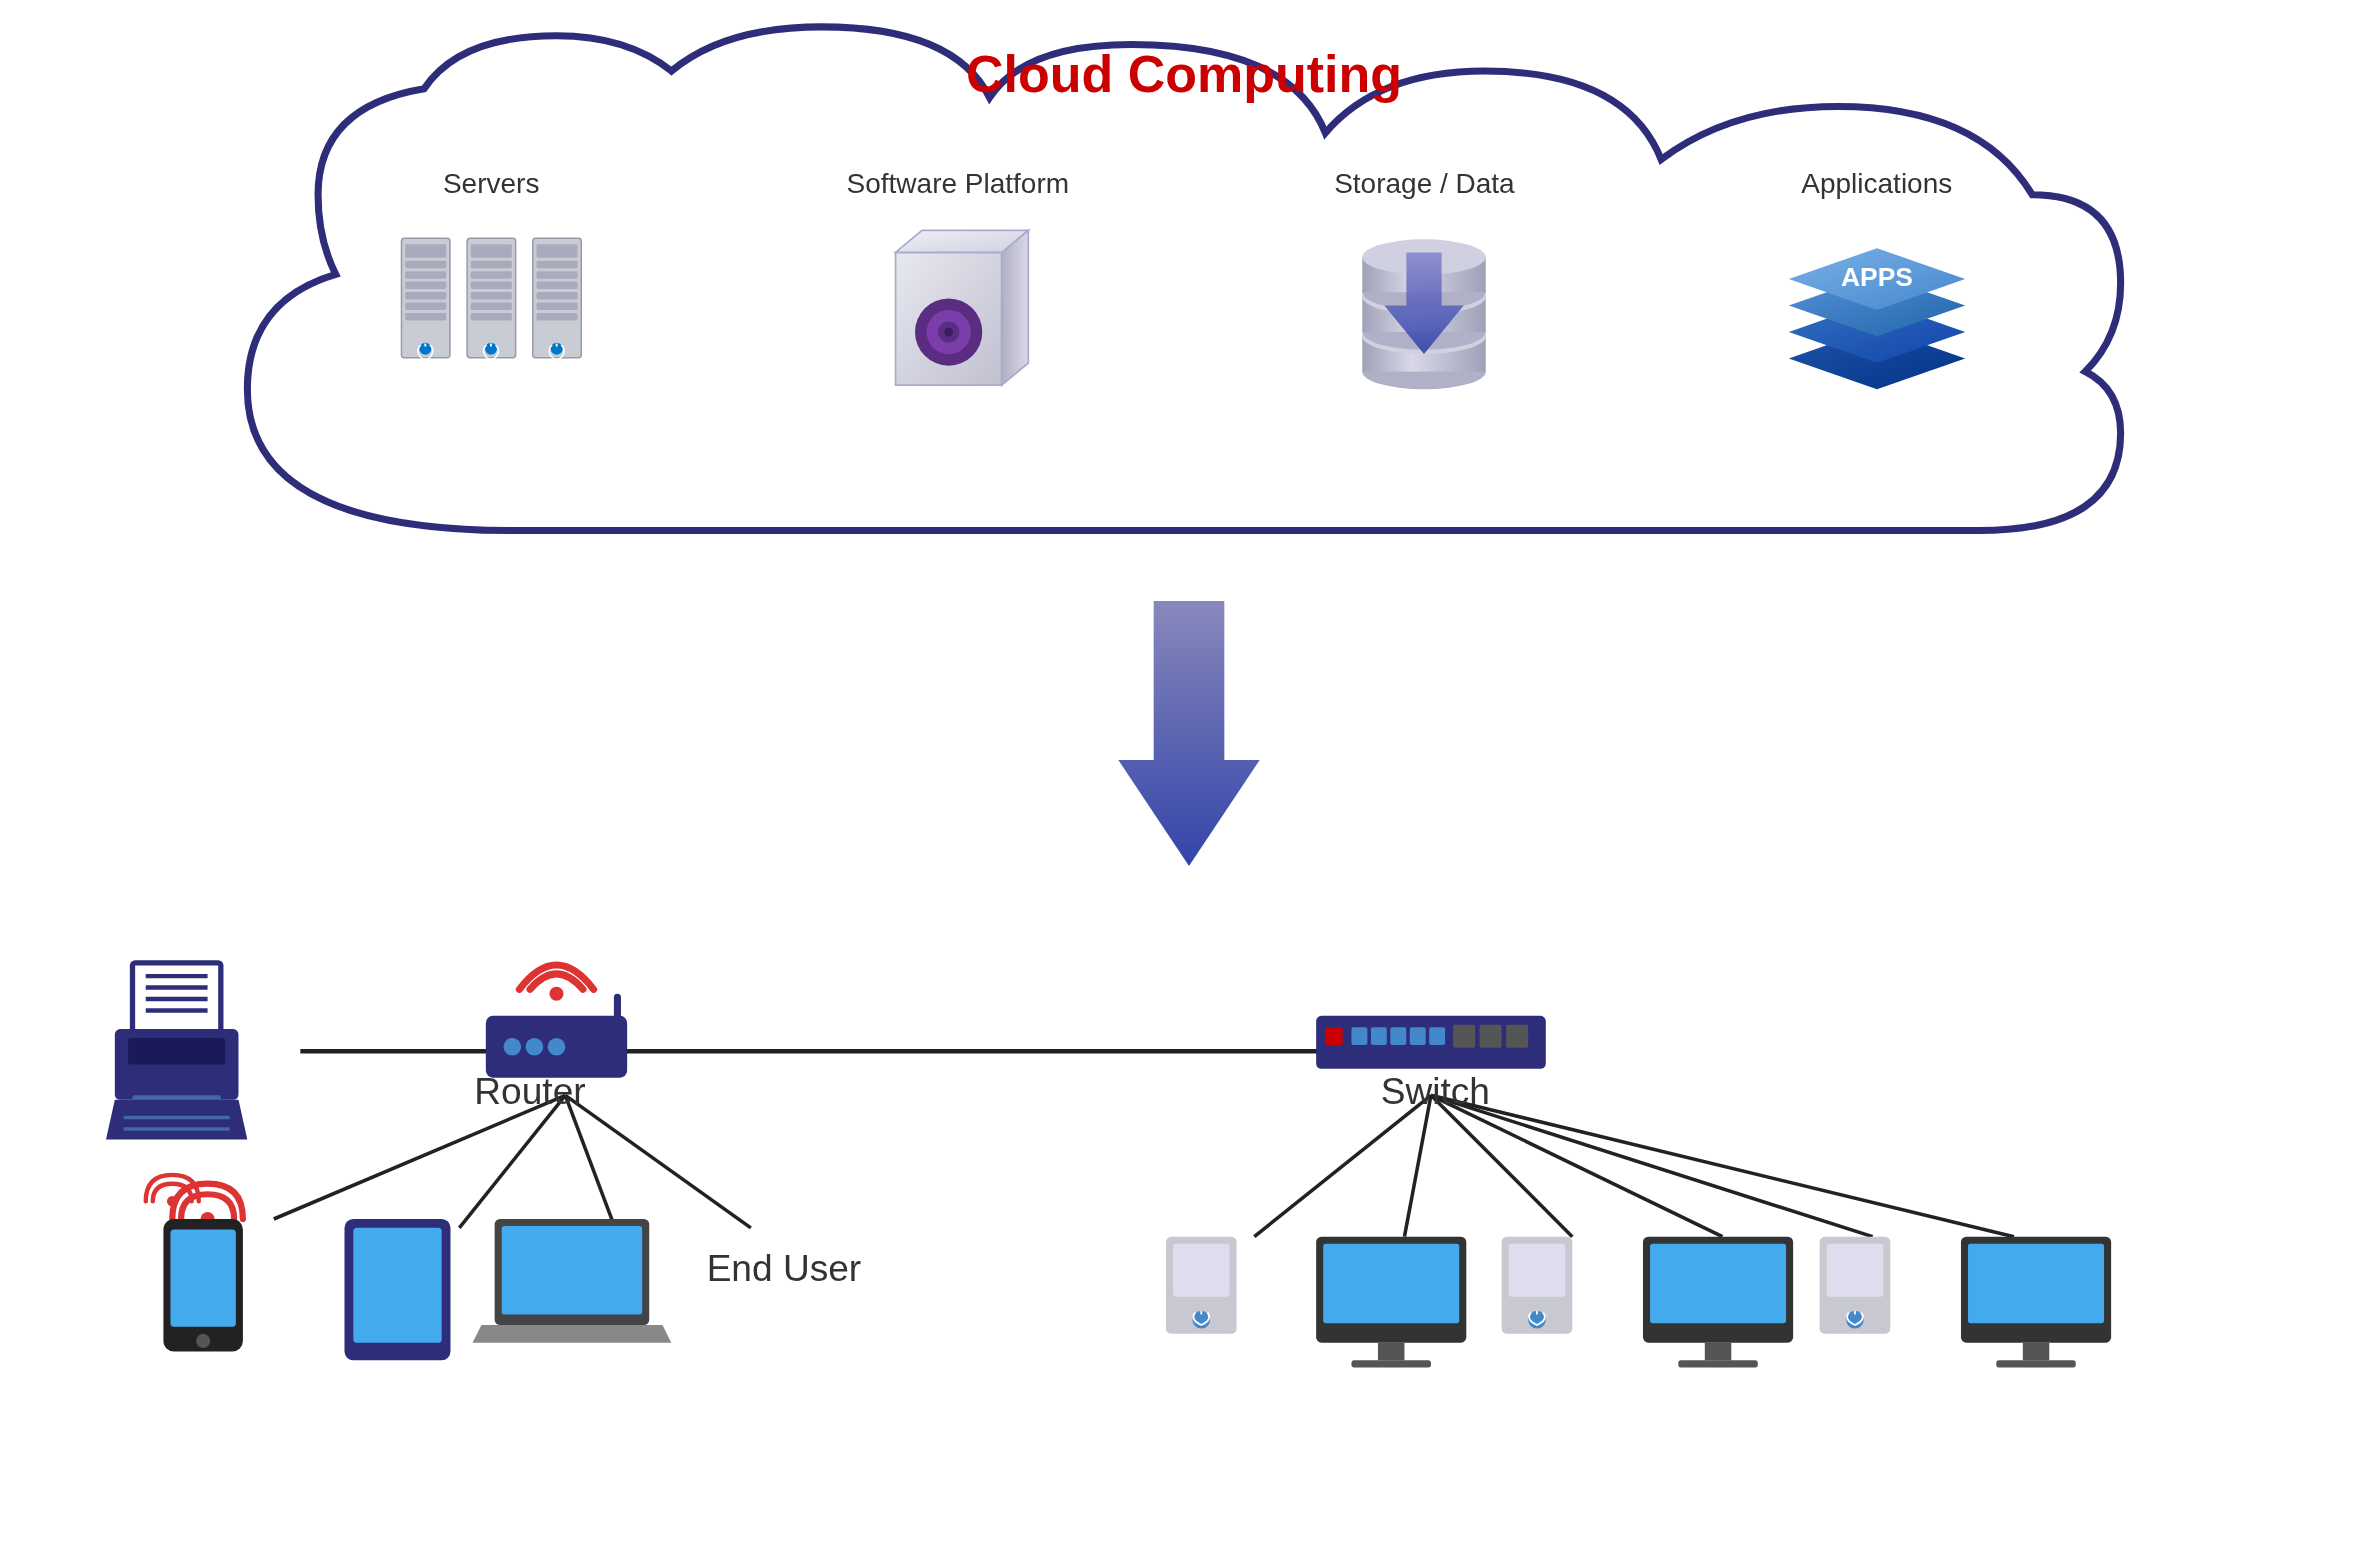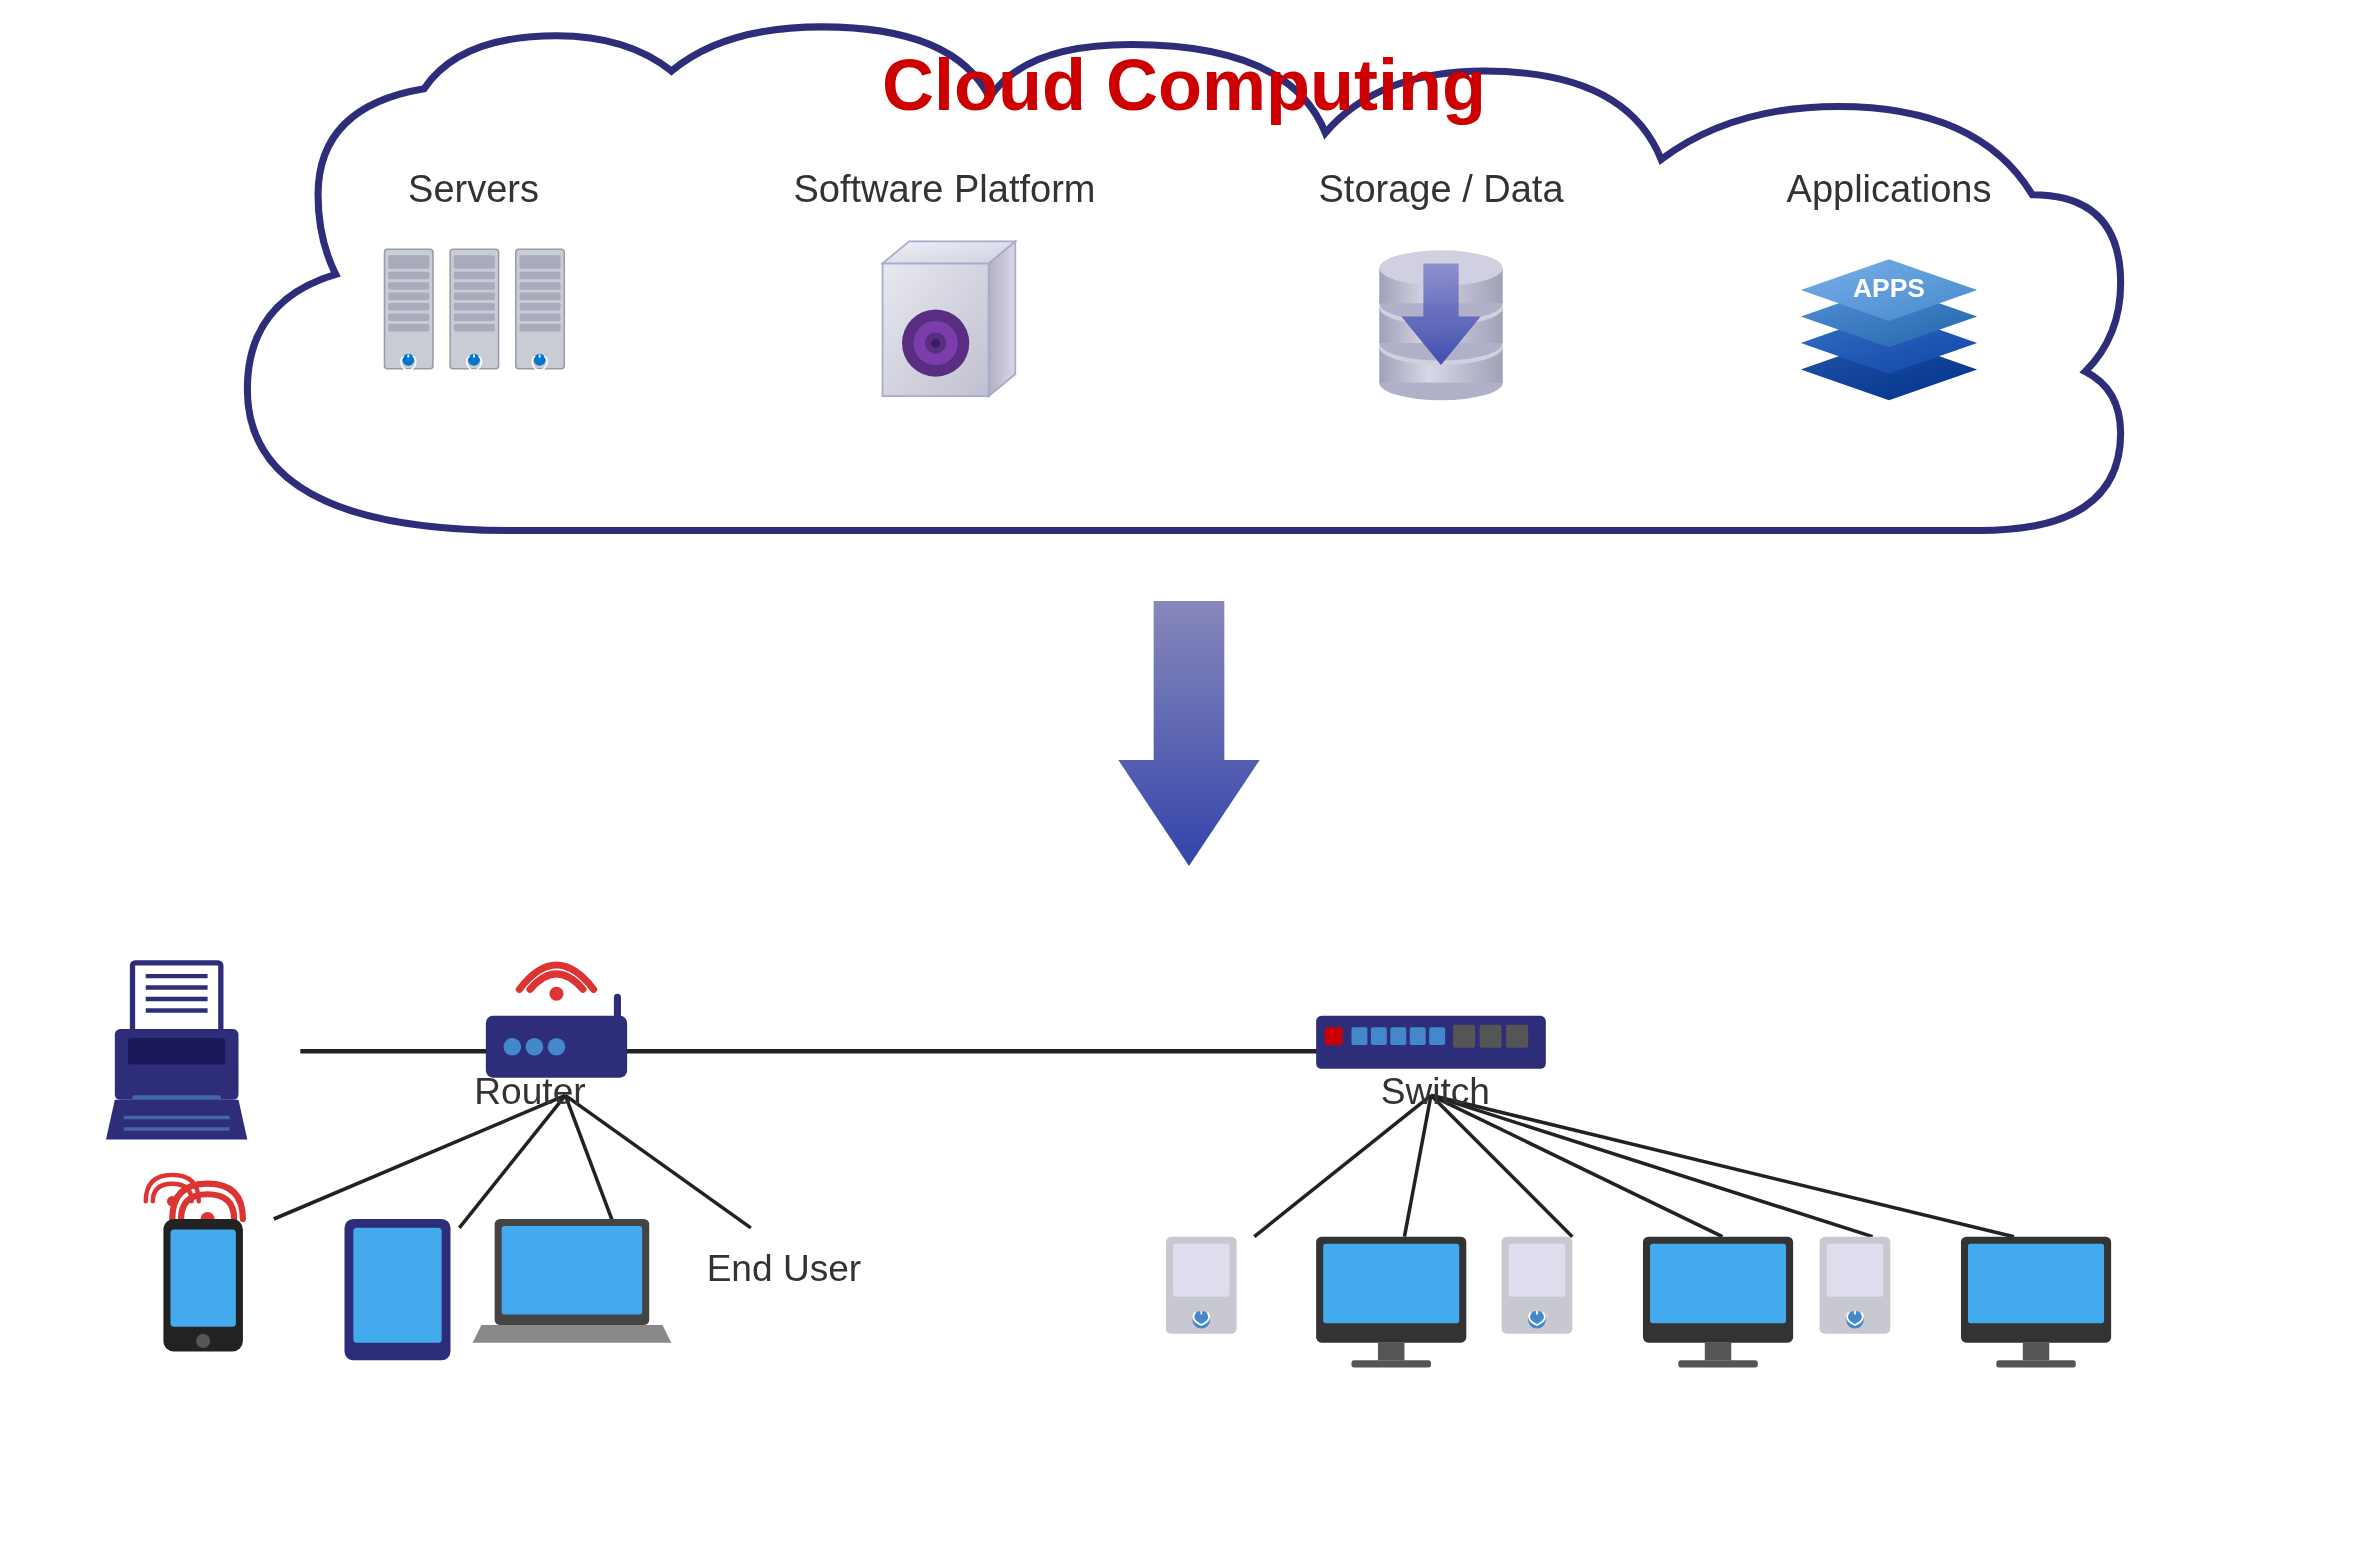--- a/index.html
+++ b/index.html
@@ -25,21 +25,21 @@
       position: absolute;
       top: 0; left: 0;
       width: 100%; height: 100%;
     }
 
     .cloud-title {
       position: absolute;
       top: 26.5px;
       left: 50%;
       transform: translateX(-50%);
-      font-size: 72px;
+      font-size: 52px;
       font-weight: bold;
       color: #cc0000;
       white-space: nowrap;
       text-align: right;
     }
 
     
     .cloud-items {
       position: absolute;
       top: 150px;
@@ -52,21 +52,21 @@
     }
 
     .cloud-item {
       display: flex;
       flex-direction: column;
       align-items: center;
       gap: 17.7px;
     }
 
     .cloud-item-label {
-      font-size: 38px;
+      font-size: 28px;
       color: #333333;
       white-space: nowrap;
     }
 
     .cloud-item-icon {
       width: 194px;
       height: 177px;
       display: flex;
       align-items: center;
       justify-content: center;

